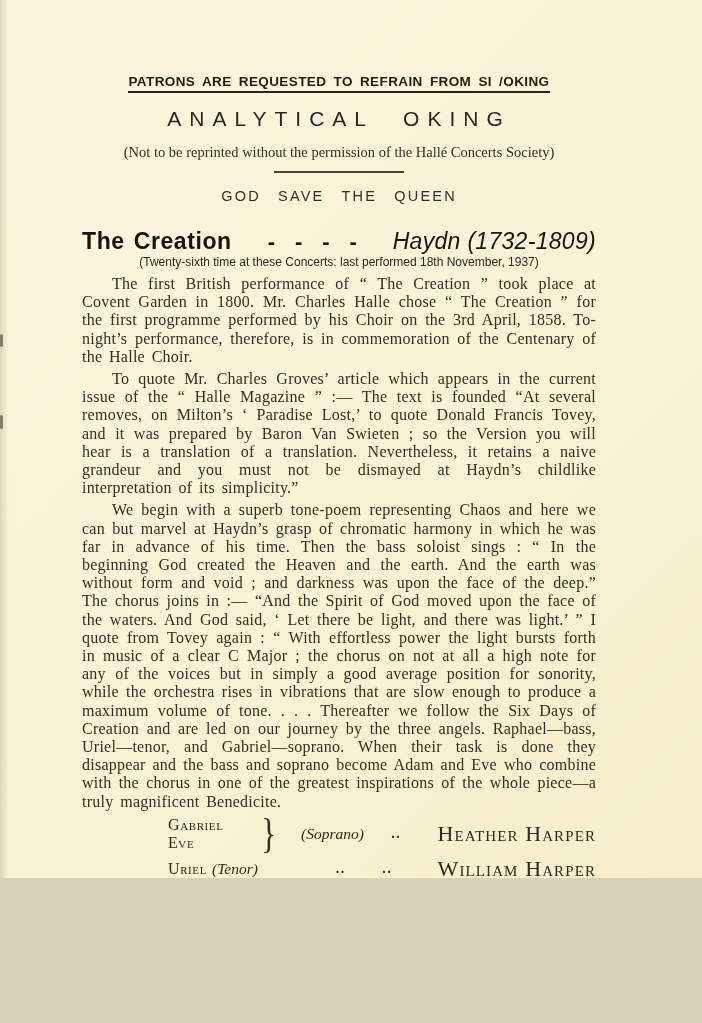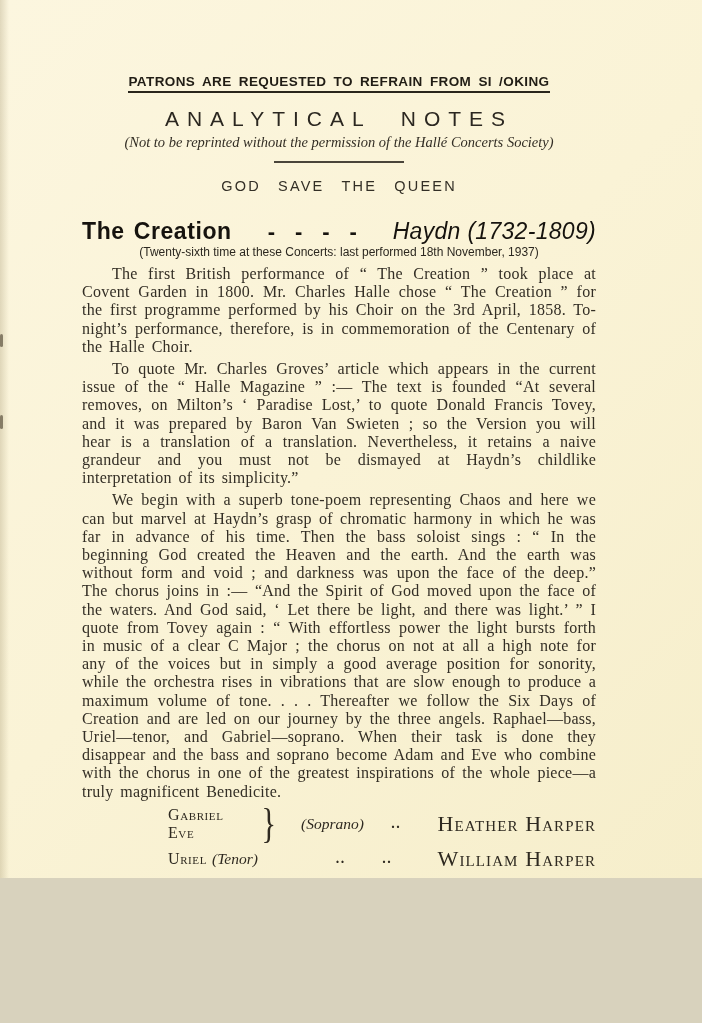--- a/index.html
+++ b/index.html
@@ -37,22 +37,22 @@
     margin-top: 14px; text-align: center;
     font-family: "Liberation Sans", sans-serif;
     font-size: 21px; letter-spacing: 8px; word-spacing: 16px;
     color: #2b2720; white-space: nowrap;
   }
   .copyright {
     text-align: center; font-family: "Liberation Sans", sans-serif;
     font-size: 11.5px; margin-top: 0; color: #2b2720;
   }
   .reprint {
-    text-align: center; font-style: italic; font-size: 14.5px;
-    margin-top: 3px; color: #332e25;
+    text-align: center; font-size: 14.5px;
+    margin-top: 13px; color: #332e25;
   }
   .rule { width: 130px; height: 2px; background: #4a453a; margin: 10px auto 0; }
 
   .anthem {
     margin-top: 15px; text-align: center;
     font-family: "Liberation Sans", sans-serif;
     font-size: 14.5px; letter-spacing: 2.2px; word-spacing: 11px; color: #332f26;
   }
 
   .work-row { margin-top: 24px; display: flex; align-items: baseline; font-family: "Liberation Sans", sans-serif; }
@@ -102,21 +102,21 @@
   <div class="tick tick-a"></div>
   <div class="tick tick-b"></div>
   <div class="tick tick-c"></div>
 
   <div class="content">
 
     <div class="notice">
       <span>PATRONS ARE REQUESTED TO REFRAIN FROM SI /OKING</span>
     </div>
 
-    <div class="an-title">ANALYTICAL NOTES</div>
+    <div class="an-title">ANALYTICAL OKING</div>
     <div class="reprint">(Not to be reprinted without the permission of the Hallé Concerts Society)</div>
 
     <div class="rule"></div>
 
     <div class="anthem">GOD SAVE THE QUEEN</div>
 
     <div class="work-row">
       <span class="work-title">The Creation</span>
       <span class="work-dashes">
         <span>-</span>

